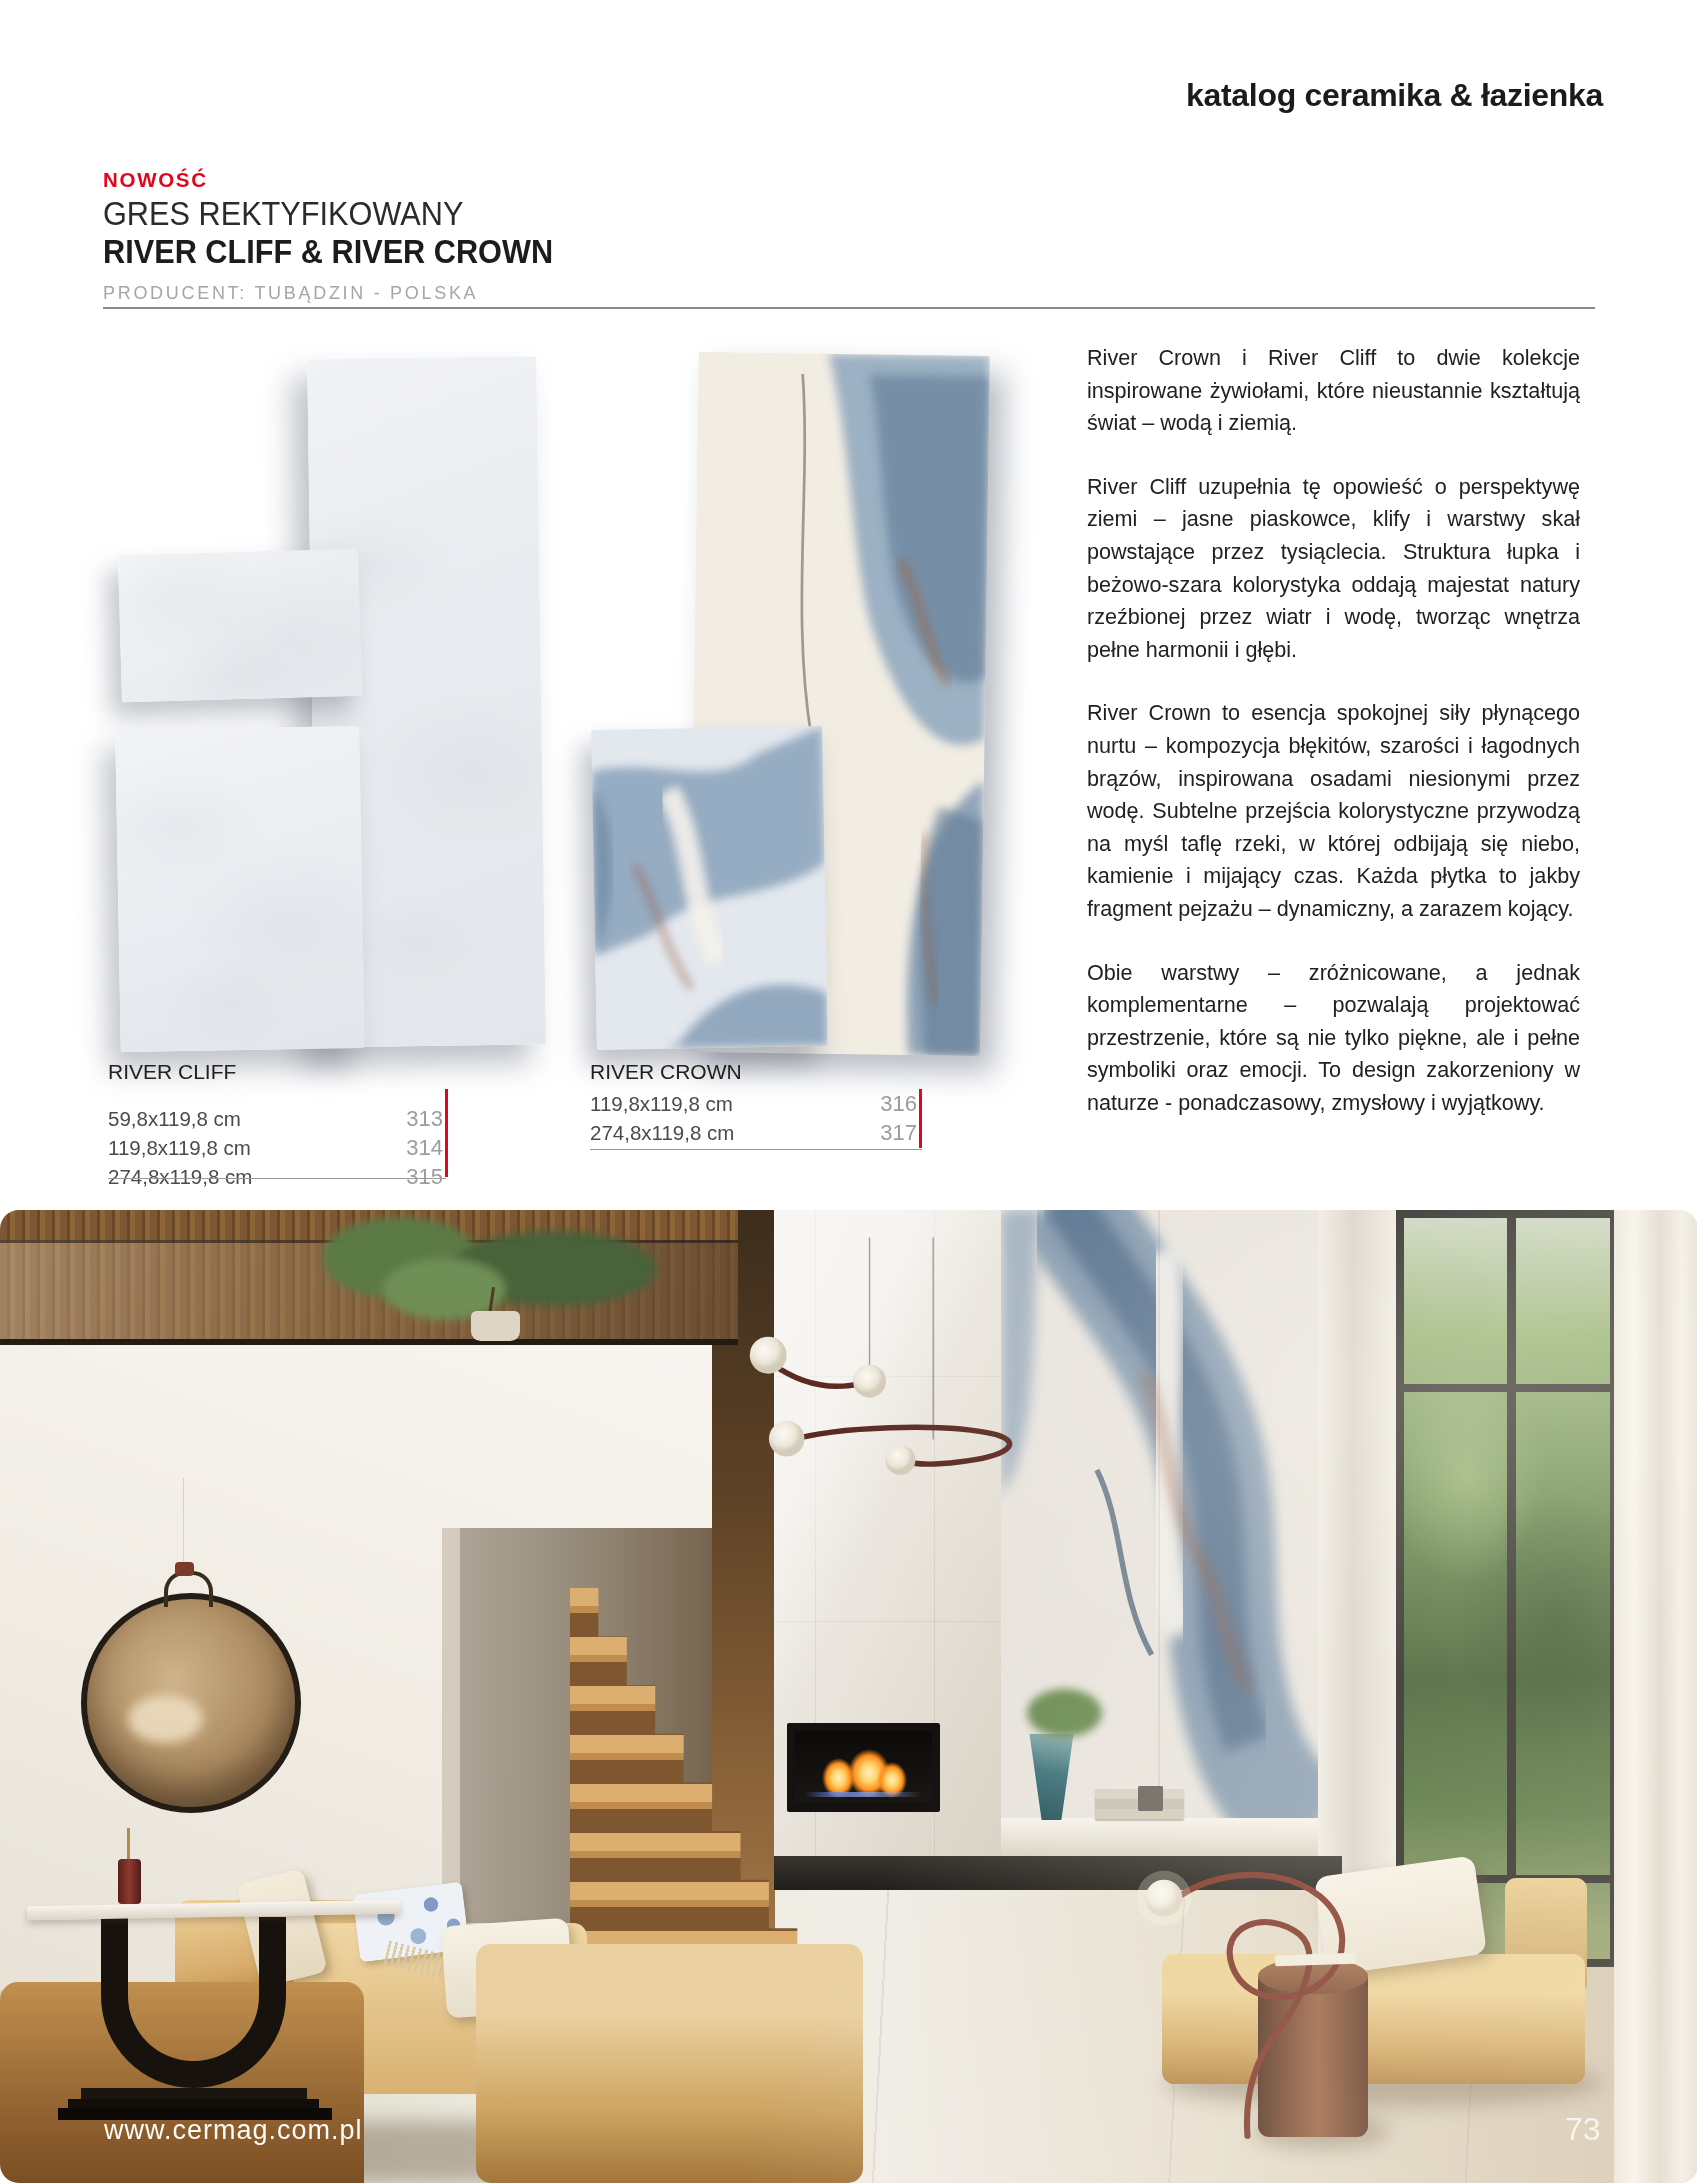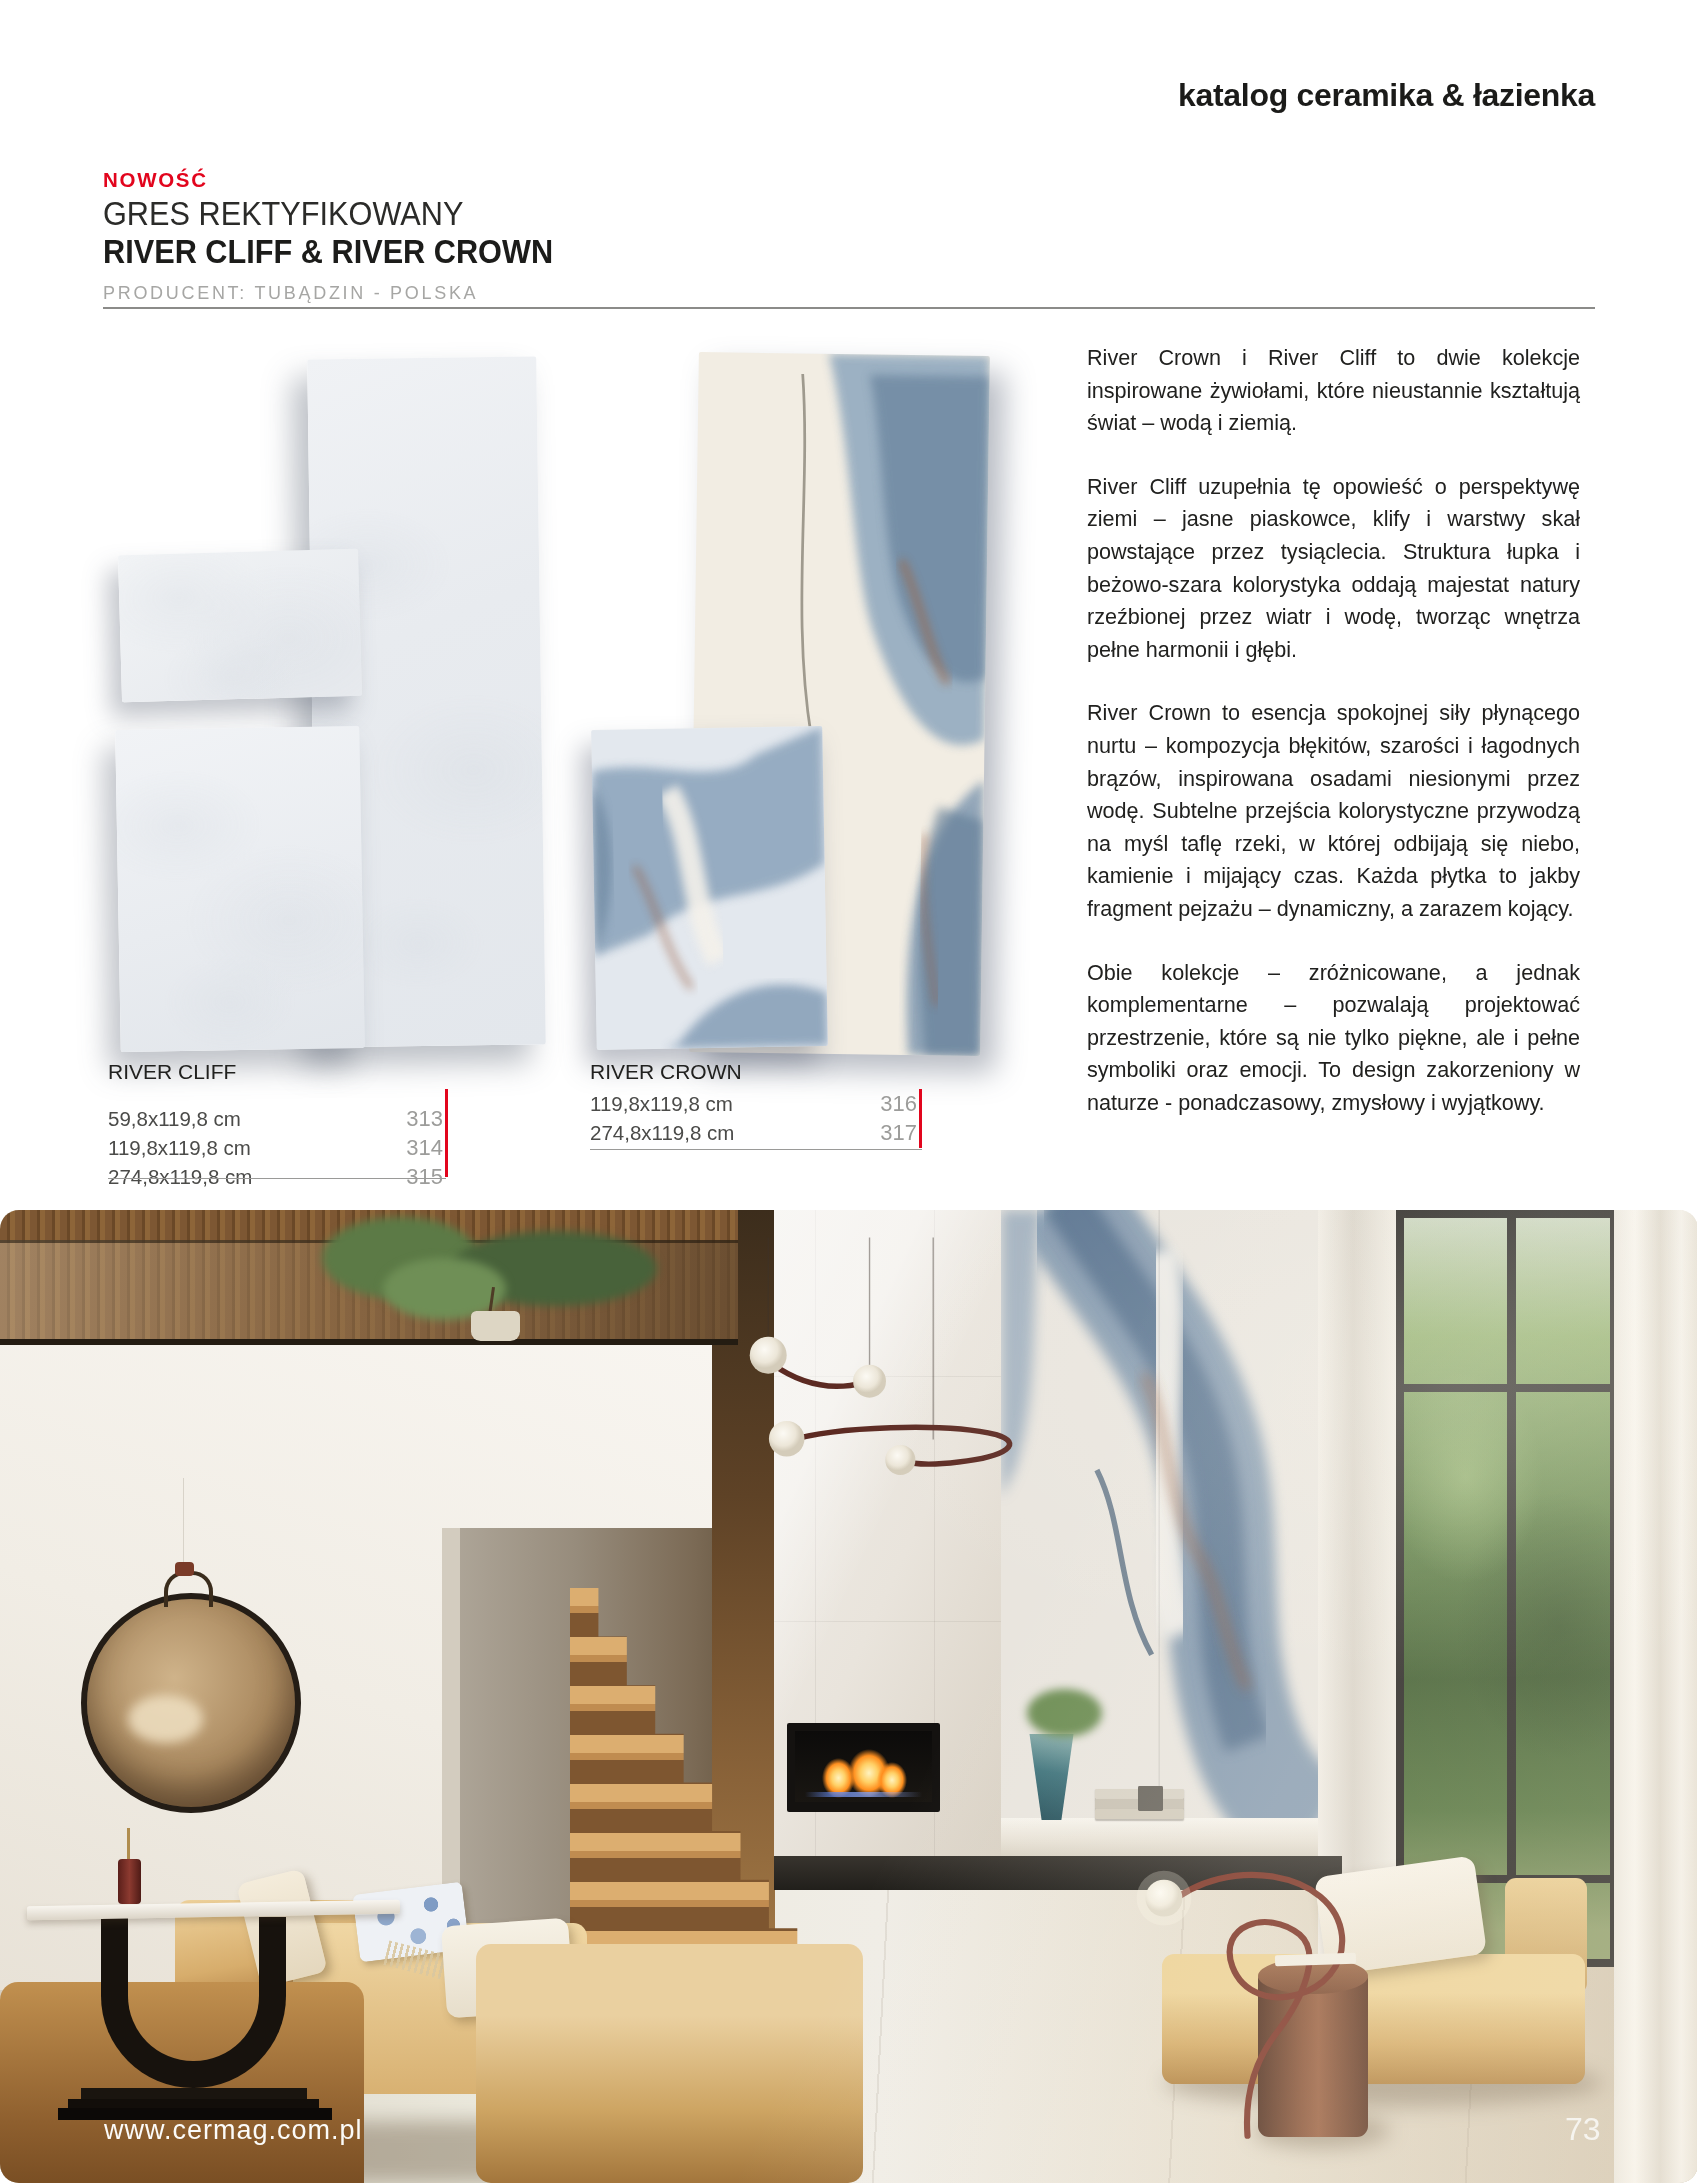--- a/index.html
+++ b/index.html
@@ -1,21 +1,21 @@
 <!DOCTYPE html>
 <html style="font-size:11px"><head>
 <meta charset="utf-8">
 <style>
   html,body{margin:0;padding:0;background:#ffffff;}
   #stage{position:relative;width:1698px;height:2183px;background:#ffffff;overflow:hidden;
          font-family:"Liberation Sans", sans-serif;}
   .abs{position:absolute;}
 
   
-  .katalog{top:77px;right:103px;font-size:32px;font-weight:700;color:#1b1b19;letter-spacing:-0.3px;}
+  .katalog{top:77px;right:95px;font-size:32px;font-weight:700;color:#1b1b19;letter-spacing:-0.3px;}
   .badge-new{top:168px;left:103px;font-size:20.5px;font-weight:700;color:#e2051d;letter-spacing:1.7px;}
   .title1{top:195px;left:103px;font-size:33px;font-weight:300;color:#2b2b29;transform:scaleX(.93);transform-origin:left top;white-space:nowrap;}
   .title2{top:233px;left:103px;font-size:33px;font-weight:700;color:#1c1c1a;transform:scaleX(.93);transform-origin:left top;white-space:nowrap;}
   .producer{top:283px;left:103px;font-size:18px;font-weight:400;color:#a6a6a4;letter-spacing:2.7px;}
   .head-rule{top:307px;left:103px;width:1492px;height:2.1px;background:#8b8b89;}
 
   
   .tile{border-radius:2.1px;}
   .cliff-back{left:312px;top:358px;width:229px;height:688px;transform:rotate(-.8deg);
       background:linear-gradient(160deg,#f0f2f5 0%,#e8ebef 40%,#e3e7ec 100%);
@@ -265,21 +265,21 @@
       <span class="pcode">317</span>
     </div>
   </div>
   <div class="abs redbar" style="left:919px;top:1089px;height:59px;"></div>
   <div class="abs listrule" style="left:590px;top:1149px;width:332px;"></div>
 
   <div class="abs desc">
     <p>River Crown i River Cliff to dwie kolekcje inspirowane żywiołami, które nieustannie kształtują świat – wodą i ziemią.</p>
     <p>River Cliff uzupełnia tę opowieść o perspektywę ziemi – jasne piaskowce, klify i warstwy skał powstające przez tysiąclecia. Struktura łupka i beżowo-szara kolorystyka oddają majestat natury rzeźbionej przez wiatr i wodę, tworząc wnętrza pełne harmonii i głębi.</p>
     <p>River Crown to esencja spokojnej siły płynącego nurtu – kompozycja błękitów, szarości i łagodnych brązów, inspirowana osadami niesionymi przez wodę. Subtelne przejścia kolorystyczne przywodzą na myśl taflę rzeki, w której odbijają się niebo, kamienie i mijający czas. Każda płytka to jakby fragment pejzażu – dynamiczny, a zarazem kojący.</p>
-    <p>Obie kolekcje – zróżnicowane, a jednak komplementarne – pozwalają projektować przestrzenie, które są nie tylko piękne, ale i pełne symboliki oraz emocji. To design zakorzeniony w naturze - ponadczasowy, zmysłowy i wyjątkowy.</p>
+    <p>Obie warstwy – zróżnicowane, a jednak komplementarne – pozwalają projektować przestrzenie, które są nie tylko piękne, ale i pełne symboliki oraz emocji. To design zakorzeniony w naturze - ponadczasowy, zmysłowy i wyjątkowy.</p>
   </div>
 
   <div class="abs photo">
     <div class="abs floor">
         <div class="floor-seams"></div>
       </div>
     <div class="abs wall-left"></div>
     <div class="abs recess"></div>
     <div class="abs recess-jamb"></div>
     <div class="abs wood-band"></div>

